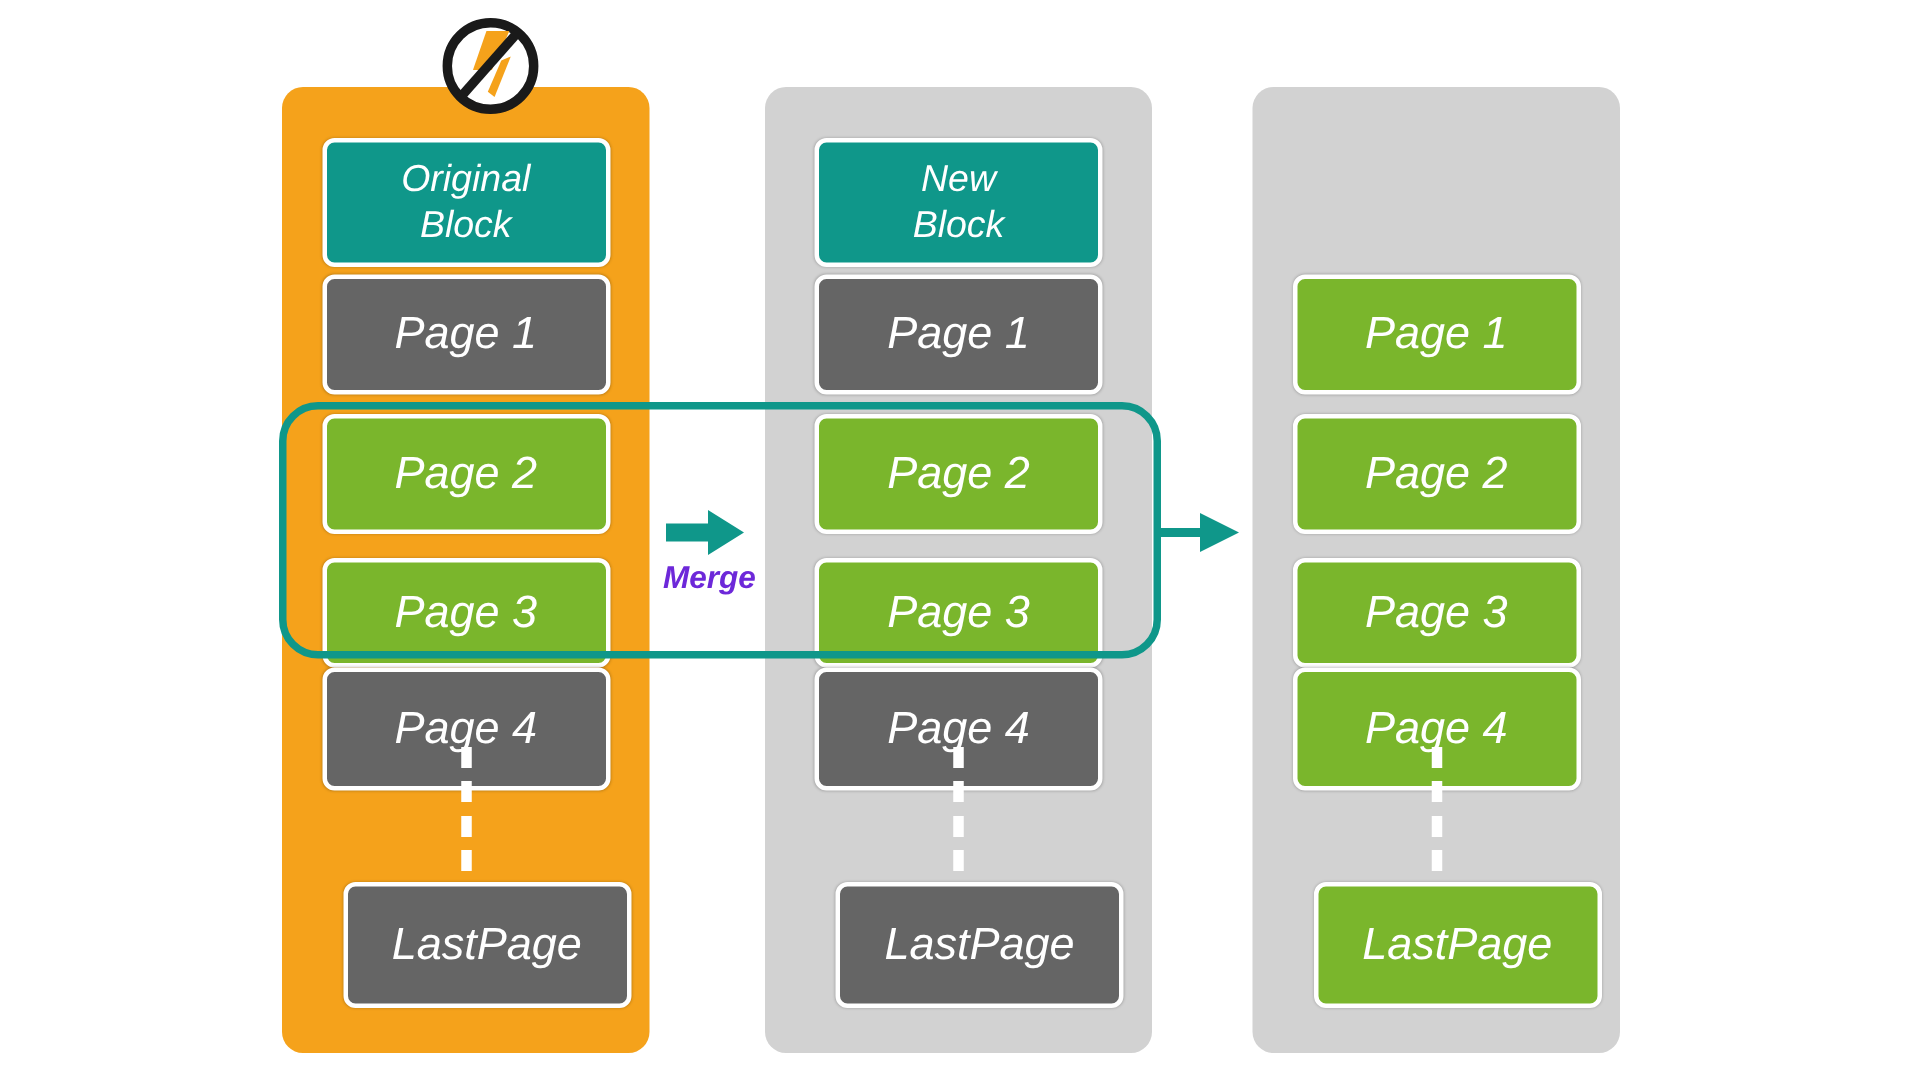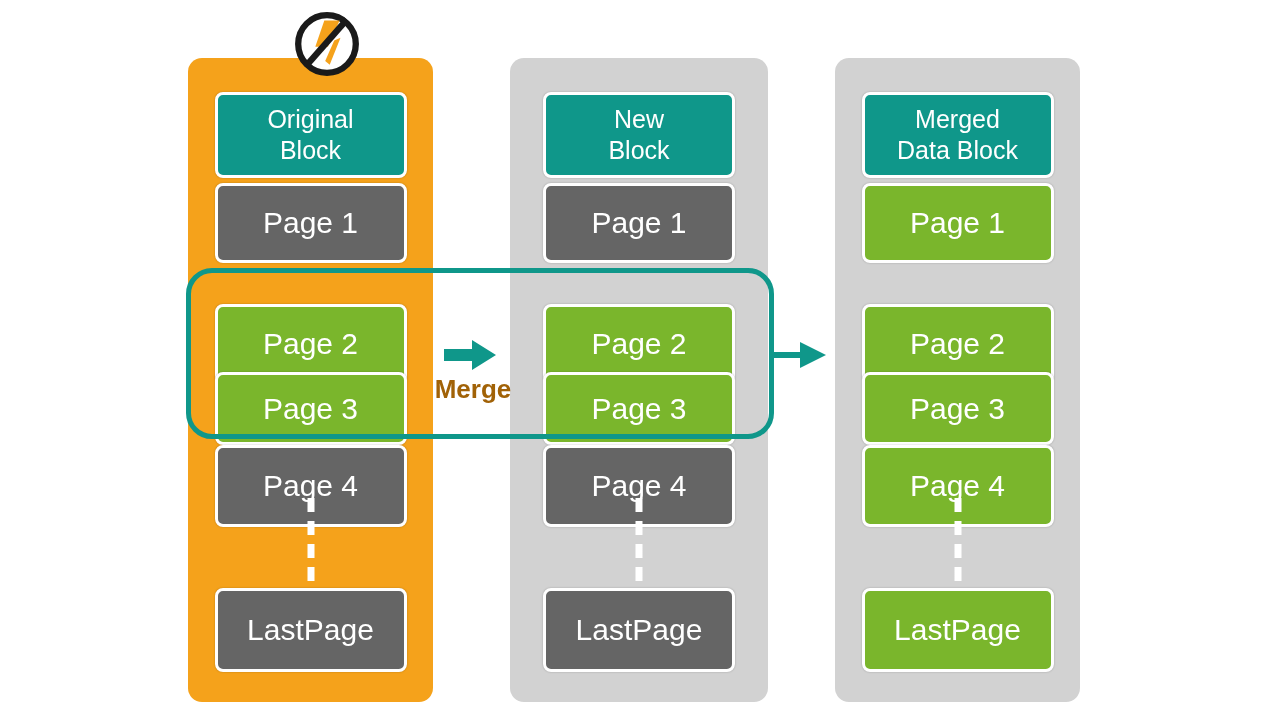--- a/index.html
+++ b/index.html
@@ -2,20 +2,21 @@
 <html><head>
 <meta charset="utf-8">
 <style>
   html,body{margin:0;padding:0;background:#fff;}
   #stage{
     position:relative;
     width:1280px;height:721px;
     background:#ffffff;
     overflow:hidden;
     font-family:"Liberation Sans", sans-serif;
+    font-style:italic;
   }
   
   .col{
     position:absolute;
     top:58px;height:644px;
     border-radius:14px;
     z-index:1;
   }
   .col-1{left:188px;width:245px;background:#F5A21B;}
   .col-2{left:510px;width:258px;background:#D2D2D2;}
@@ -35,24 +36,24 @@
     box-shadow:0 0 2px rgba(0,0,0,0.25);
     z-index:1;
   }
   .box-header{
     top:34px;height:86px;
     background:#0F978A;
     font-size:25px;line-height:31px;
     white-space:pre-line;
   }
   .row-p1{top:125px;height:80px;}
-  .row-p2{top:218px;height:80px;margin-top:28px;}
+  .row-p2{top:218px;height:80px;}
   .row-p3{top:314px;height:73px;}
   .row-p4{top:387px;height:82px;}
-  .row-last{top:530px;height:84px;}
+  .row-last{top:530px;height:84px;margin-left:14px;}
   .box-page{font-size:30px;}
   .page-gray{background:#656565;}
   .page-green{background:#7AB62C;}
 
   
   .dash{
     position:absolute;
     left:50%;transform:translateX(-50%);
     top:440px;height:92px;width:7px;
     background:repeating-linear-gradient(to bottom,#ffffff 0 14px,rgba(0,0,0,0) 14px 23px);
@@ -73,22 +74,22 @@
   }
 
   
   .arrow{position:absolute;z-index:6;}
   .arrow-merge{left:444px;top:340px;}
   .arrow-out{left:772px;top:340px;}
   .merge-label{
     position:absolute;
     left:432px;top:374px;width:82px;
     text-align:center;
-    font-size:26px;font-weight:bold;
-    color:#a16207;
+    font-size:21px;font-weight:bold;
+    color:#6d28d9;
     z-index:6;
   }
 
   
   .noflash{
     position:absolute;
     left:291px;top:8px;
     width:72px;height:72px;
     z-index:7;
   }
@@ -114,22 +115,20 @@
 Block</div>
     <div class="box box-page row-p1 page-gray">Page 1</div>
     <div class="box box-page row-p2 page-green">Page 2</div>
     <div class="box box-page row-p3 page-green">Page 3</div>
     <div class="box box-page row-p4 page-gray">Page 4</div>
     <div class="dash"></div>
     <div class="box box-page row-last page-gray">LastPage</div>
   </div>
 
   <div class="col col-3">
-    <div class="box box-header">Merged
-Data Block</div>
     <div class="box box-page row-p1 page-green">Page 1</div>
     <div class="box box-page row-p2 page-green">Page 2</div>
     <div class="box box-page row-p3 page-green">Page 3</div>
     <div class="box box-page row-p4 page-green">Page 4</div>
     <div class="dash"></div>
     <div class="box box-page row-last page-green">LastPage</div>
   </div>
 
   <div class="merge-outline"></div>
 

